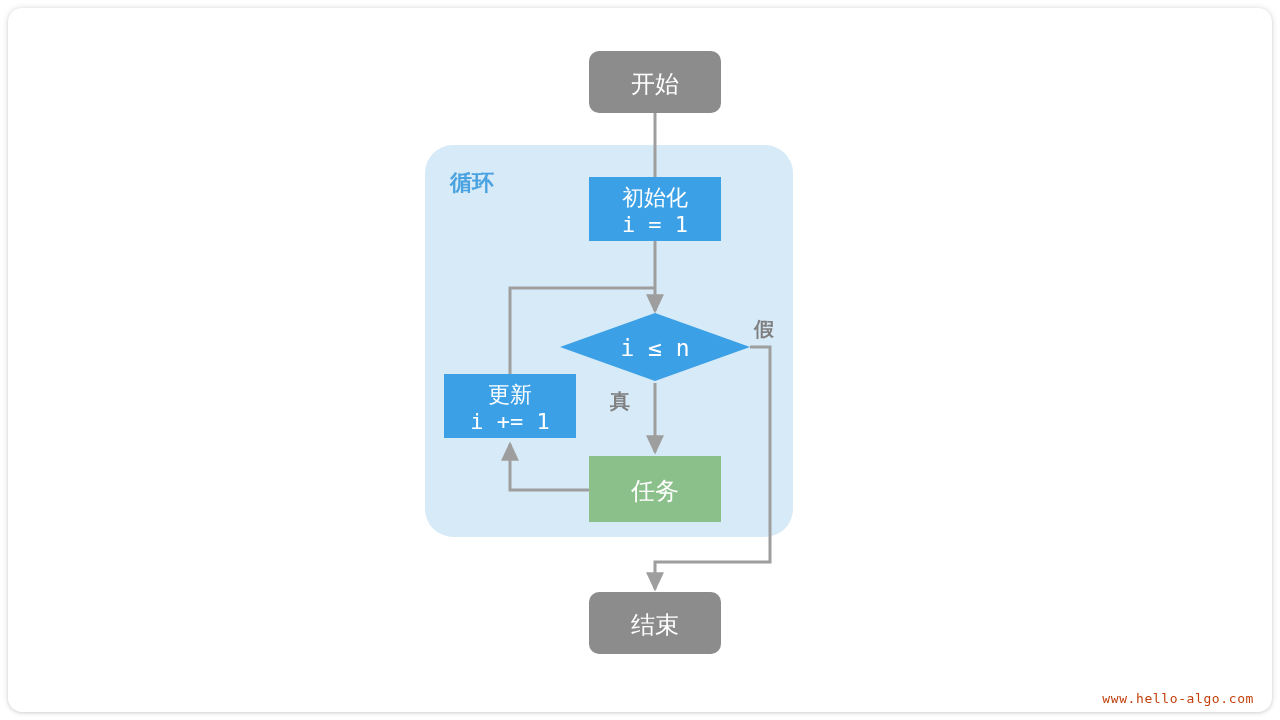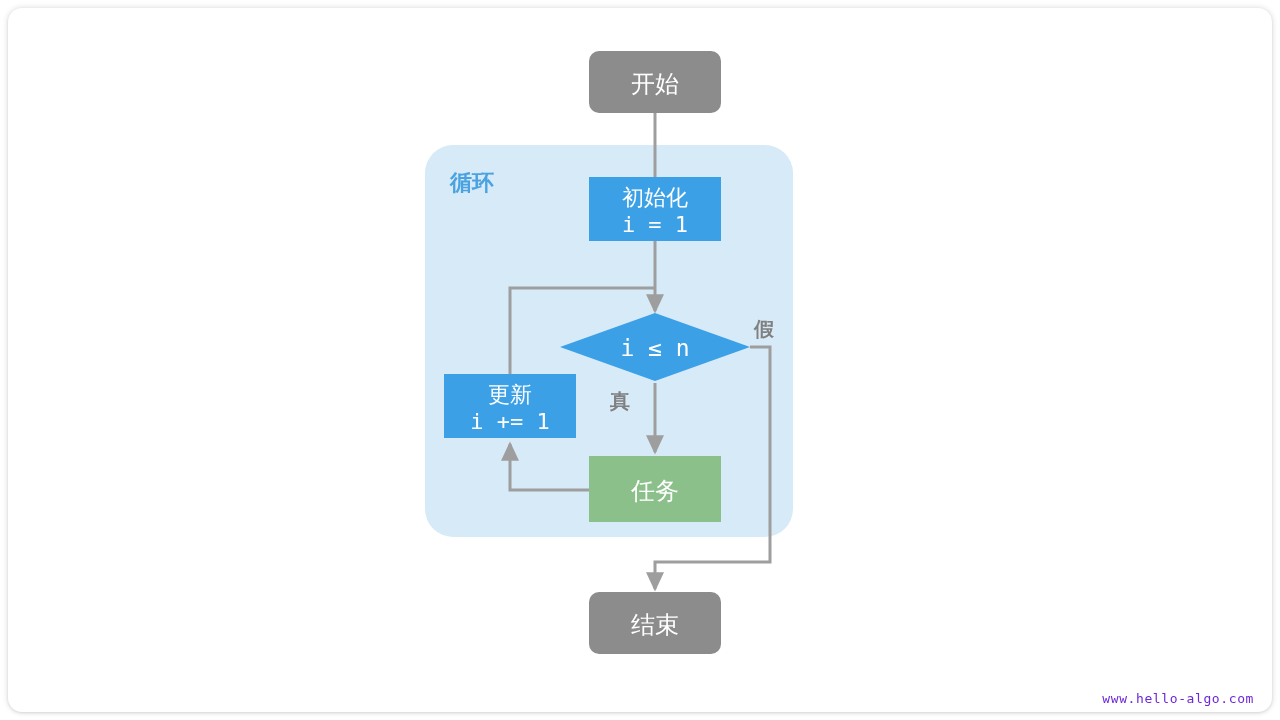--- a/index.html
+++ b/index.html
@@ -54,21 +54,21 @@
     font-weight: bold;
     fill: #4aa3e0;
   }
   .watermark {
     position: absolute;
     right: 26px;
     bottom: 14px;
     font-family: "DejaVu Sans Mono", monospace;
     font-size: 13px;
     letter-spacing: 0.6px;
-    color: #6d28d9;
+    color: #c2410c;
     user-select: none;
   }
 </style>
 </head>
 <body>
 
 <div id="canvas">
   <div id="card"></div>
 
   <svg id="diagram" viewBox="0 0 1280 720">

